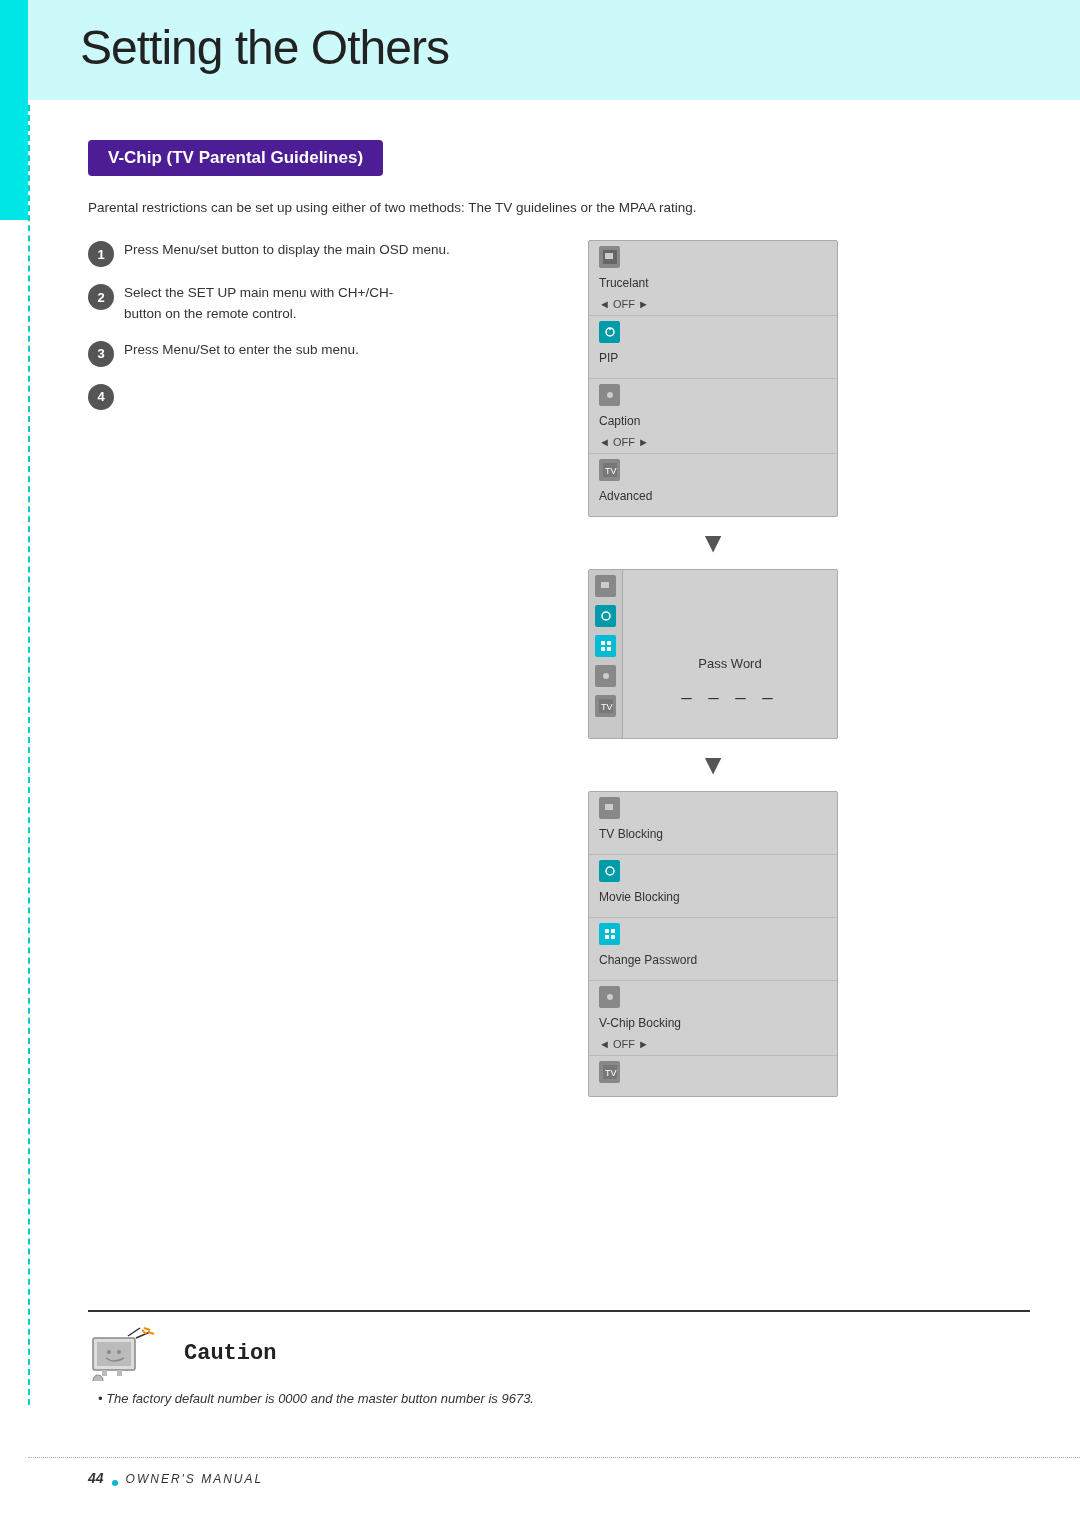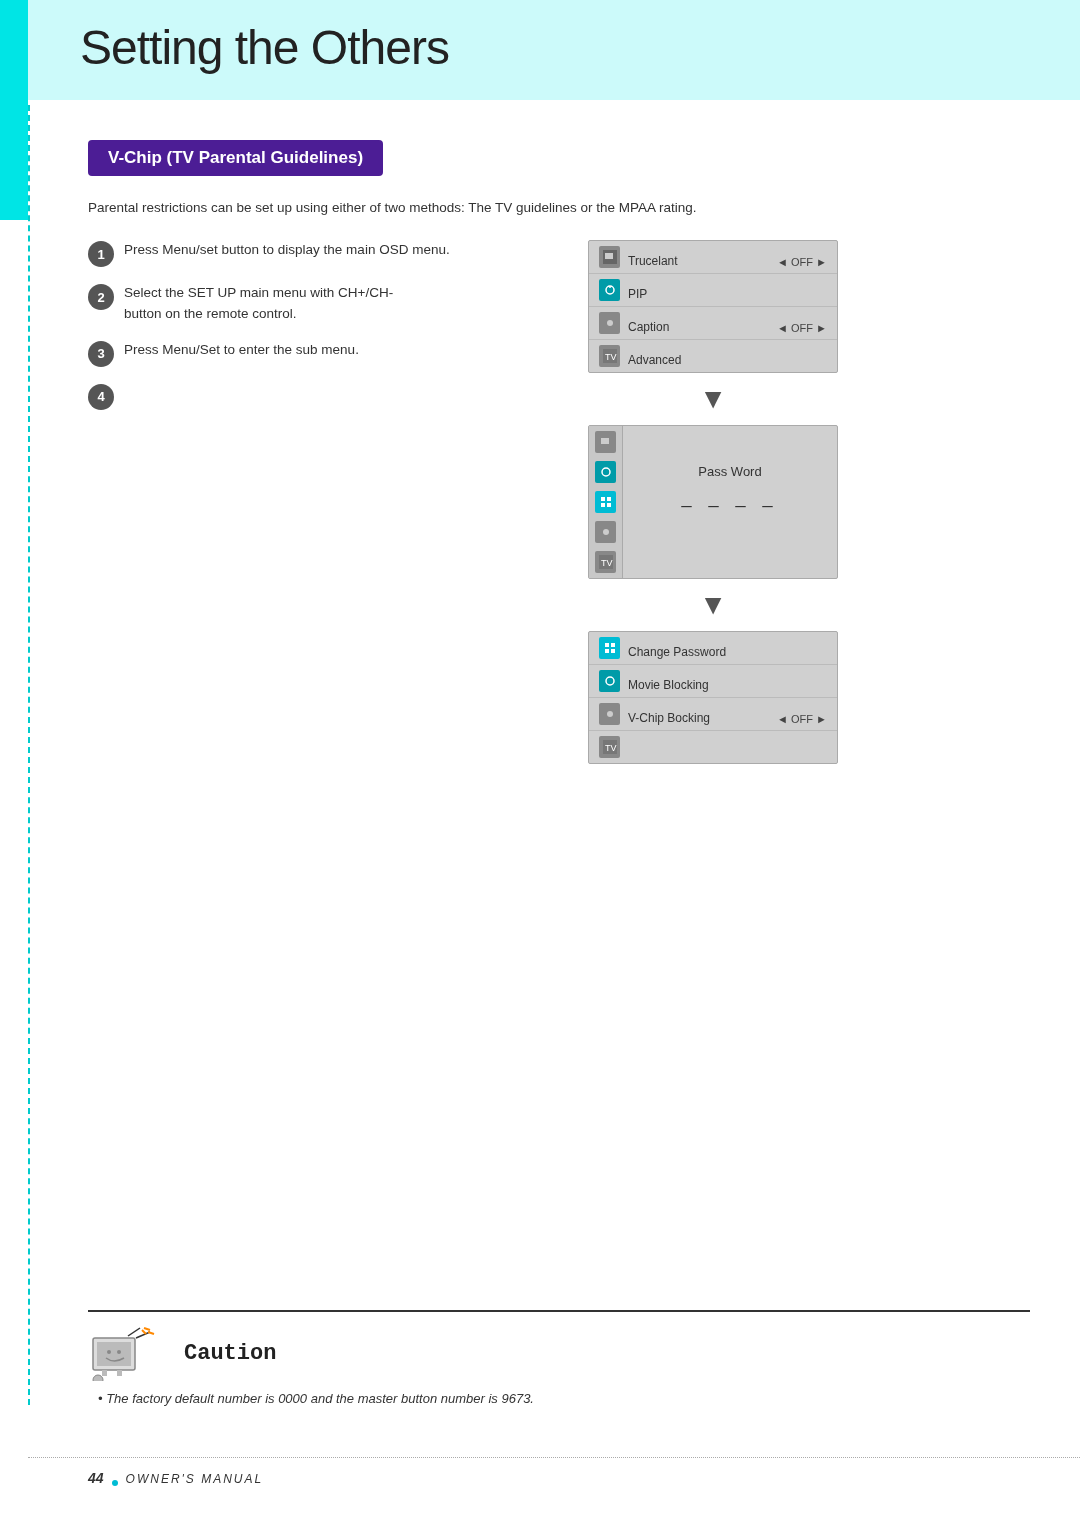--- a/index.html
+++ b/index.html
@@ -127,24 +127,25 @@
       width: 250px;
       background: #d0d0d0;
       border: 1px solid #aaa;
       border-radius: 2px;
       padding: 0;
       overflow: hidden;
     }
 
     .menu-row {
       display: flex;
-      align-items: flex-end;
+      align-items: flex-start;
       padding: 5px 10px;
       gap: 8px;
       border-bottom: 1px solid #bbb;
+      flex-direction: column;
     }
     .menu-row:last-child { border-bottom: none; }
 
     .menu-icon {
       width: 21px;
       height: 22px;
       background: #888;
       border-radius: 2px;
       flex-shrink: 0;
       display: flex;
@@ -177,20 +178,21 @@
       margin: 2px 0;
     }
 
     
     .password-box {
       display: flex;
       flex-direction: column;
       align-items: center;
       justify-content: center;
       height: 120px;
+      margin-top: 48px;
     }
 
     .password-label {
       font-size: 13px;
       color: #333;
       margin-bottom: 8px;
     }
 
     .password-dashes {
       font-size: 18px;
@@ -420,43 +422,53 @@
             <div class="password-label">Pass Word</div>
             <div class="password-dashes">_ _ _ _</div>
           </div>
         </div>
       </div>
 
       <div class="down-arrow">▼</div>
 
       <div class="menu-box">
 
+        <div class="menu-row">
+          <div class="menu-icon">
+            <svg width="14" height="14" viewBox="0 0 14 14">
+                <rect width="14" height="14" fill="#888"></rect>
+                <rect x="2" y="3" width="8" height="6" fill="#ccc"></rect>
+              </svg>
+          </div>
+          <span class="menu-label">TV Blocking</span>
+          <span class="menu-arrow"></span>
+        </div>
+
+        <div class="menu-row">
+          <div class="menu-icon teal">
+            <svg width="14" height="14" viewBox="0 0 14 14">
+                <rect width="14" height="14" fill="#009ba8"></rect>
+                <circle cx="7" cy="7" r="4" fill="none" stroke="#fff" stroke-width="1.5"></circle>
+              </svg>
+          </div>
+          <span class="menu-label">Movie Blocking</span>
+          <span class="menu-arrow"></span>
+        </div>
 
         <div class="menu-row">
           <div class="menu-icon cyan">
             <svg width="14" height="14" viewBox="0 0 14 14">
                 <rect width="14" height="14" fill="#00bcd4"></rect>
                 <rect x="2" y="2" width="4" height="4" fill="#fff"></rect>
                 <rect x="8" y="2" width="4" height="4" fill="#fff"></rect>
                 <rect x="2" y="8" width="4" height="4" fill="#fff"></rect>
                 <rect x="8" y="8" width="4" height="4" fill="#fff"></rect>
               </svg>
           </div>
           <span class="menu-label">Change Password</span>
-          <span class="menu-arrow"></span>
-        </div>
-
-        <div class="menu-row">
-          <div class="menu-icon teal">
-            <svg width="14" height="14" viewBox="0 0 14 14">
-                <rect width="14" height="14" fill="#009ba8"></rect>
-                <circle cx="7" cy="7" r="4" fill="none" stroke="#fff" stroke-width="1.5"></circle>
-              </svg>
-          </div>
-          <span class="menu-label">Movie Blocking</span>
           <span class="menu-arrow"></span>
         </div>
 
         <div class="menu-row">
           <div class="menu-icon">
             <svg width="14" height="14" viewBox="0 0 14 14">
                 <rect width="14" height="14" fill="#888"></rect>
                 <circle cx="7" cy="7" r="3" fill="#ccc"></circle>
               </svg>
           </div>

